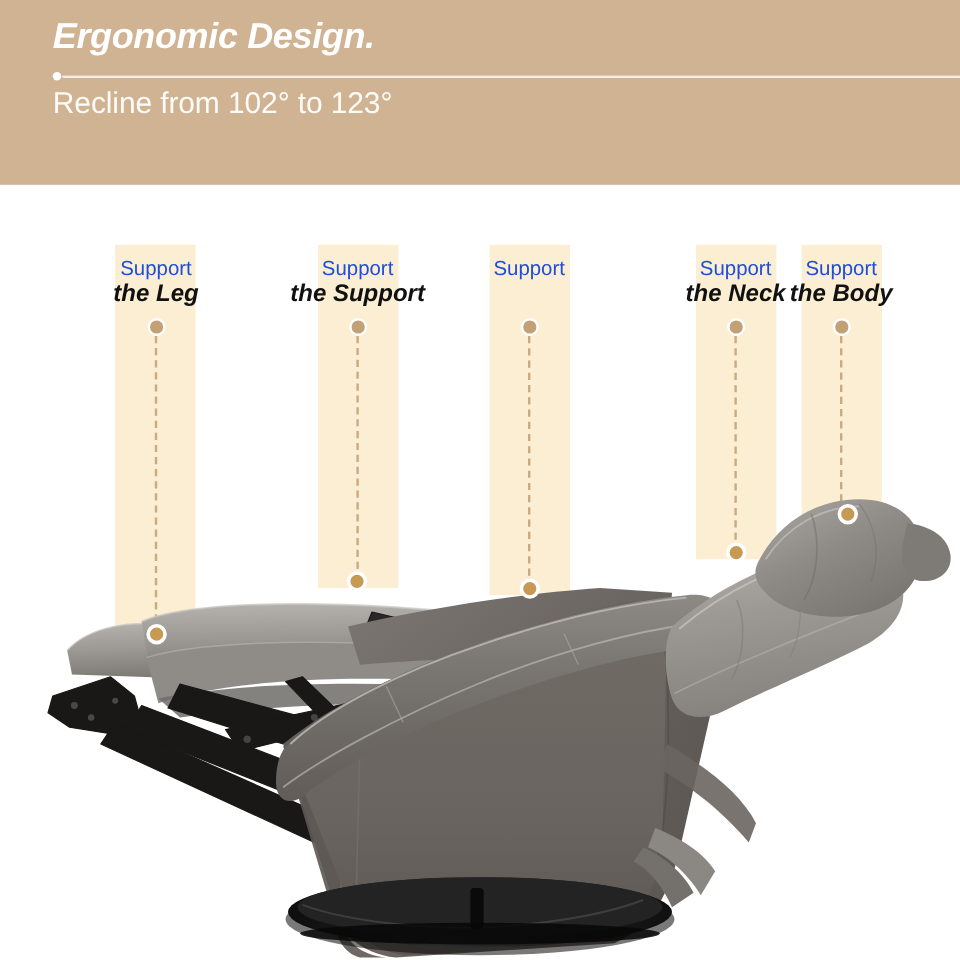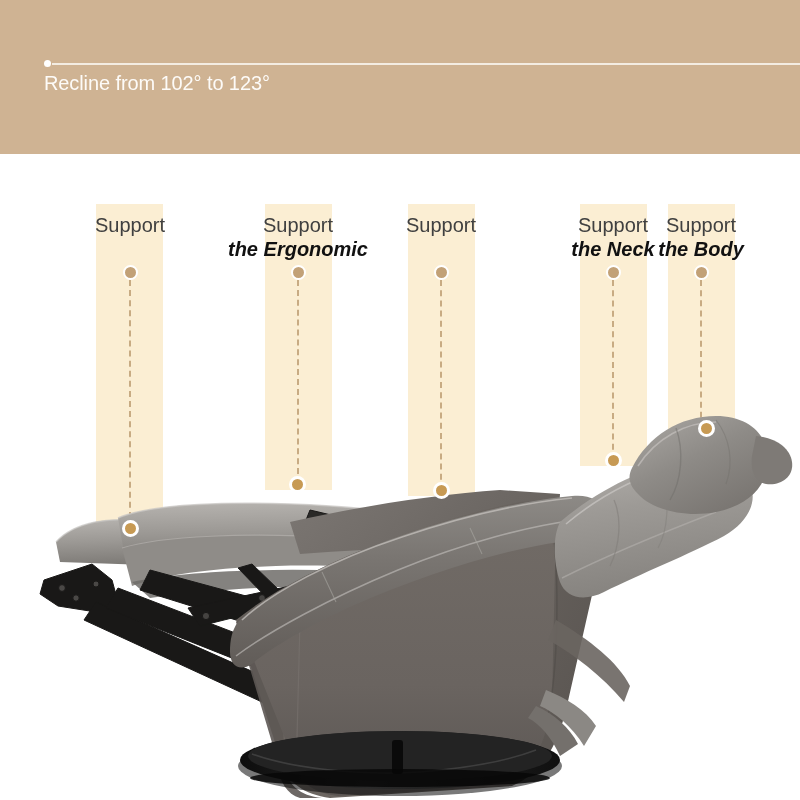--- a/index.html
+++ b/index.html
@@ -38,21 +38,21 @@
     width:748px;height:2px;
     background:#f3ece2;
   }
   .banner-rule-dot{
     position:absolute;left:44px;top:60px;
     width:7px;height:7px;border-radius:50%;
     background:#ffffff;
   }
   .banner-sub{
     position:absolute;left:44px;
-    font-size:20px;
+    font-size:25px;
     color:#fdfbf8;
     white-space:nowrap;
     letter-spacing:-0.1px;
   }
   .banner-sub.l1{top:72px;}
   .banner-sub.l2{top:101px;}
 
   
   .band{
     position:absolute;
@@ -81,22 +81,22 @@
   }
   .label{
     position:absolute;
     text-align:center;
     z-index:7;
     line-height:1.18;
     white-space:nowrap;
   }
   .label .l-top{
     display:block;
-    font-size:20px;
-    color:#404040;
+    font-size:17px;
+    color:#1d4ed8;
     font-weight:normal;
   }
   .label .l-bot{
     display:block;
     font-size:20px;
     color:#111111;
     font-weight:bold;
     font-style:italic;
   }
 
@@ -107,20 +107,21 @@
     z-index:5;
   }
   .chair-wrap svg{display:block;}
 </style>
 </head>
 <body>
 
 <div id="page">
 
   <div class="banner">
+    <div class="banner-title">Ergonomic Design.</div>
     <div class="banner-rule-dot"></div>
     <div class="banner-rule"></div>
     <div class="banner-sub l1">Recline from 102° to 123°</div>
   </div>
 
   <div id="bands-layer">
       <div class="band" style="left: 96px; top: 204px; width: 67px; height: 330px; background: rgb(251, 238, 211);"></div>
       <div class="dash" style="left: 129px; top: 280px; height: 248px; border-left-color: rgb(200, 171, 131);"></div>
       <div class="band" style="left: 265px; top: 204px; width: 67px; height: 286px; background: rgb(251, 238, 211);"></div>
       <div class="dash" style="left: 297px; top: 280px; height: 204px; border-left-color: rgb(200, 171, 131);"></div>
@@ -306,26 +307,27 @@
         <path d="M 252 604 C 290 618, 360 626, 420 622 C 470 618, 510 610, 536 600" fill="none" stroke="#4a4a4a" stroke-width="1.6" opacity="0.7"></path>
         <rect x="392" y="590" width="11" height="34" rx="3" fill="#0a0a0a"></rect>
         <ellipse cx="400" cy="628" rx="150" ry="9" fill="#070707" opacity="0.85"></ellipse>
       </g>
     </svg>
   </div>
 
   <div id="callouts-layer">
       <div class="label" style="left: 40px; top: 214px; width: 180px;">
         <span class="l-top">Support</span>
+        <span class="l-bot">the Leg</span>
       </div>
       <div class="dot-top" style="left: 122.5px; top: 264.5px; background: rgb(194, 161, 119);"></div>
       <div class="dot-end" style="left: 121.5px; top: 519.5px; background: rgb(199, 154, 84);"></div>
       <div class="label" style="left: 208px; top: 214px; width: 180px;">
         <span class="l-top">Support</span>
-        <span class="l-bot">the Ergonomic</span>
+        <span class="l-bot">the Support</span>
       </div>
       <div class="dot-top" style="left: 290.5px; top: 264.5px; background: rgb(194, 161, 119);"></div>
       <div class="dot-end" style="left: 288.5px; top: 475.5px; background: rgb(199, 154, 84);"></div>
       <div class="label" style="left: 351px; top: 214px; width: 180px;">
         <span class="l-top">Support</span>
       </div>
       <div class="dot-top" style="left: 433.5px; top: 264.5px; background: rgb(194, 161, 119);"></div>
       <div class="dot-end" style="left: 432.5px; top: 481.5px; background: rgb(199, 154, 84);"></div>
       <div class="label" style="left: 523px; top: 214px; width: 180px;">
         <span class="l-top">Support</span>

